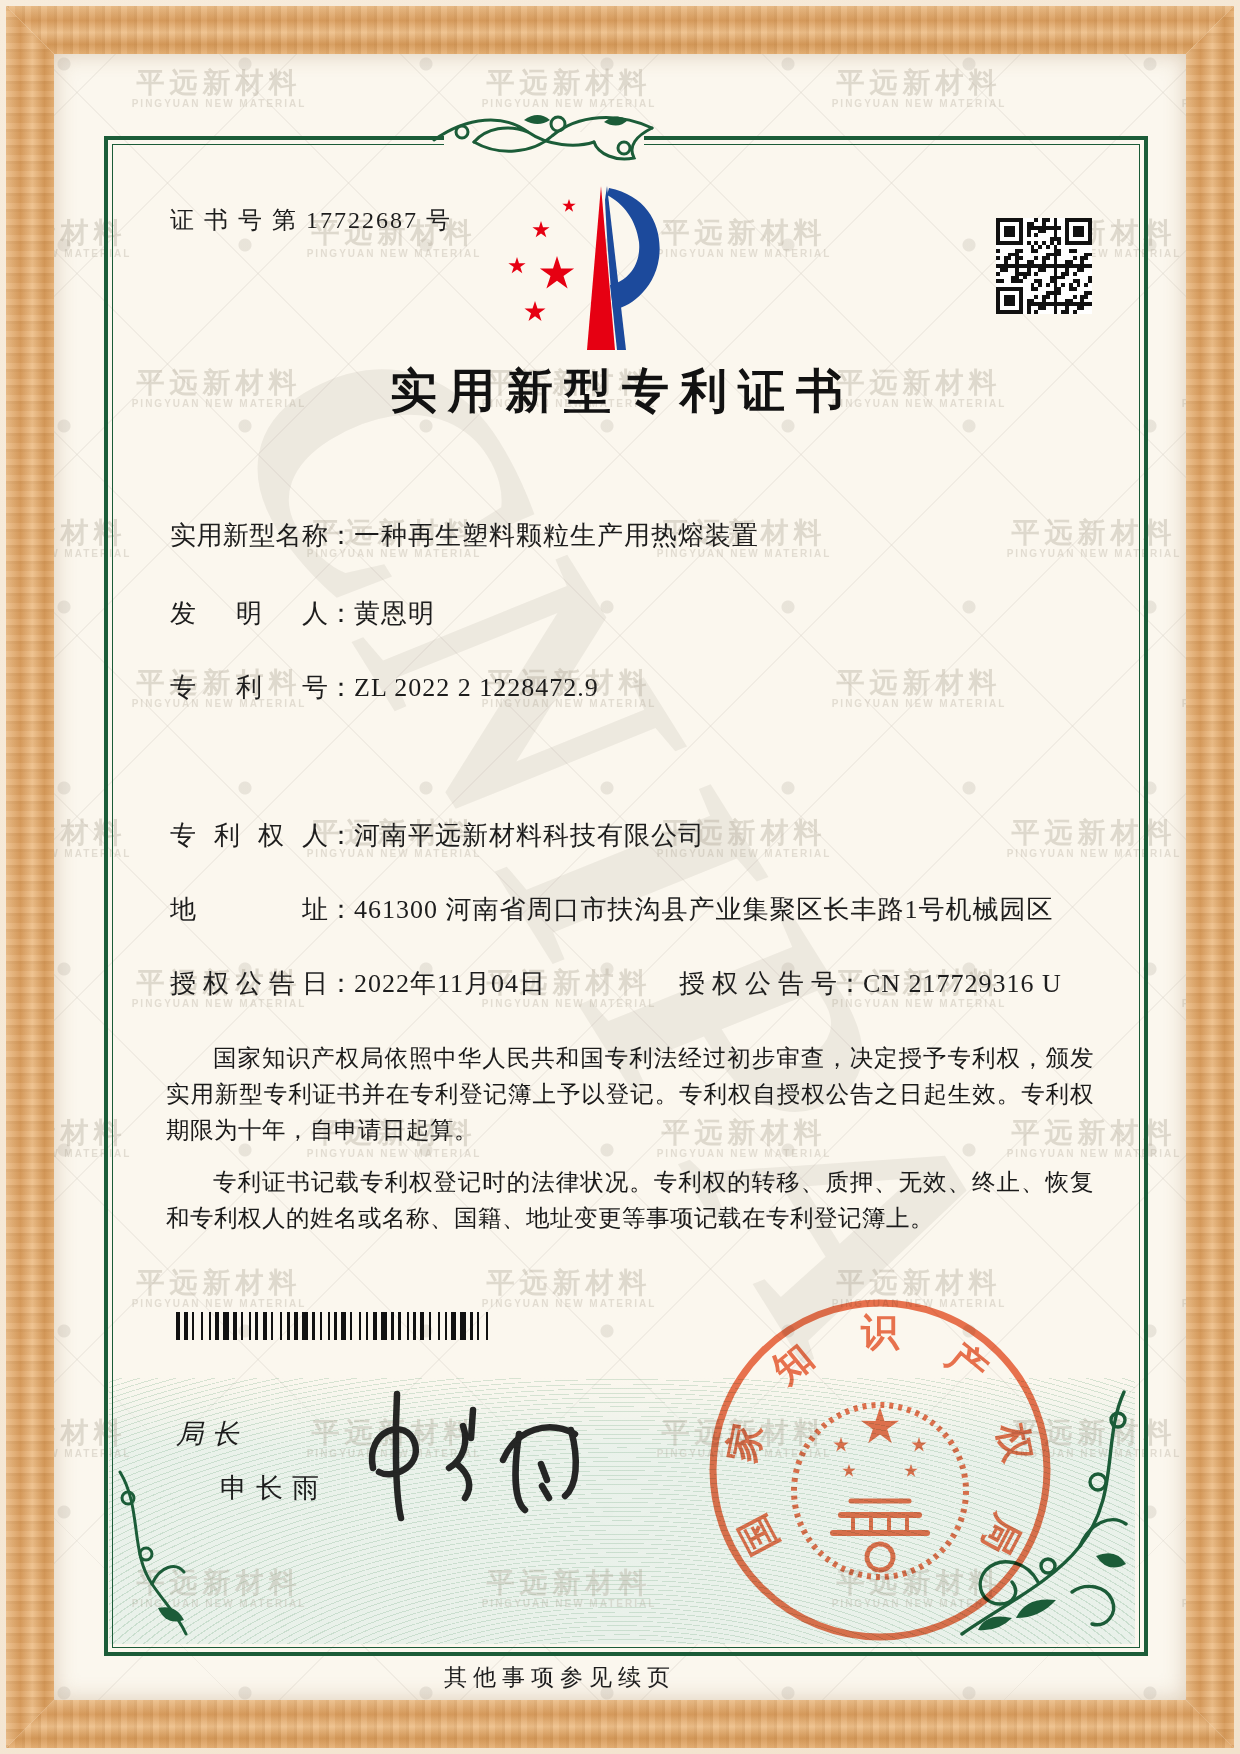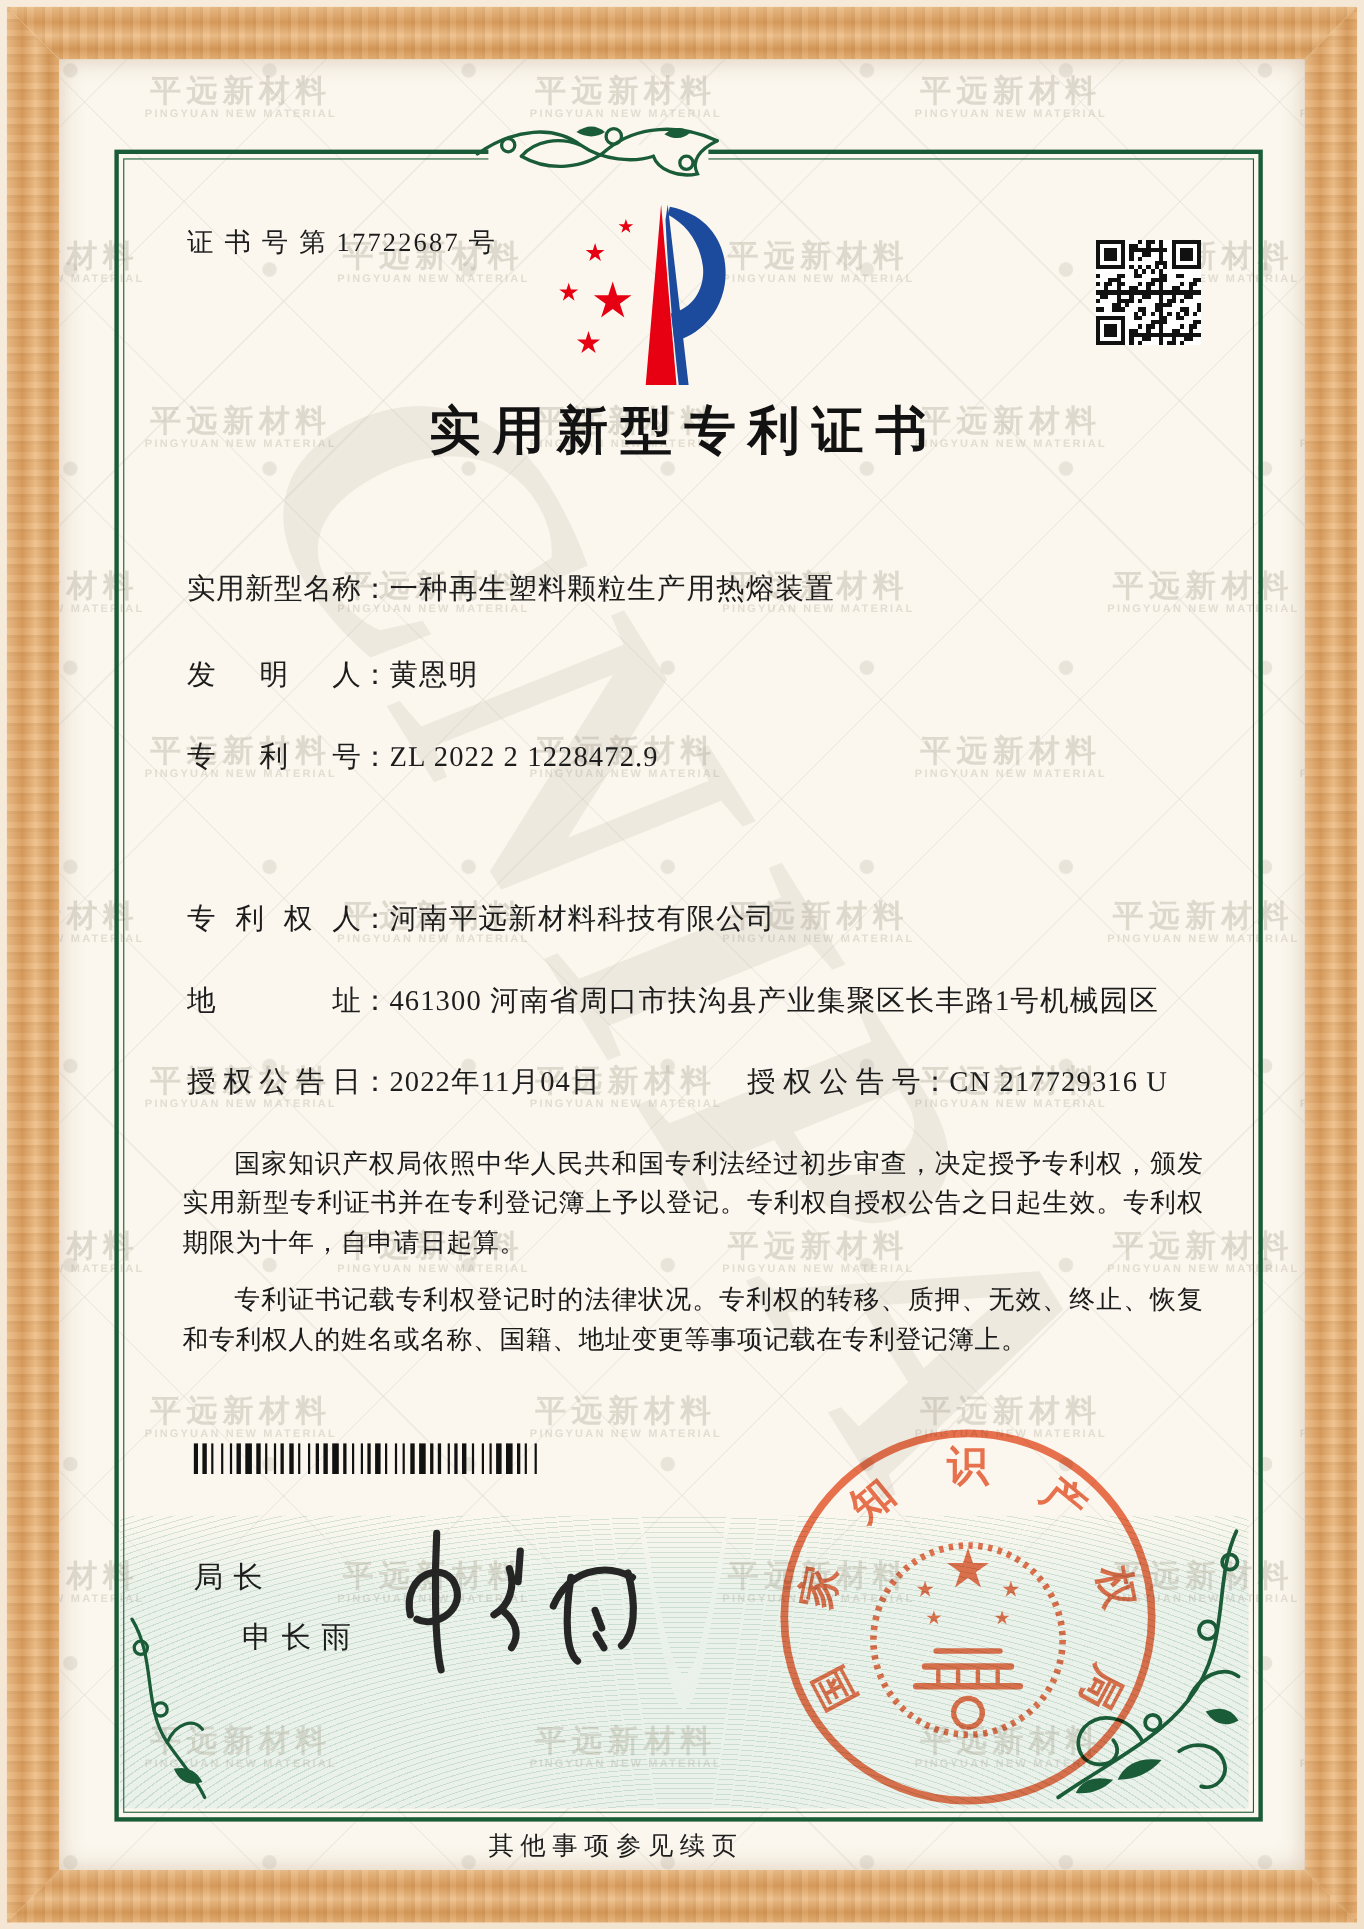--- a/index.html
+++ b/index.html
@@ -51,21 +51,21 @@
   .ct{position:absolute;z-index:20;color:#1d1d1d;}
   #cert-number{left:170px;top:204px;font-size:24px;letter-spacing:2px;}
   #title{left:104px;top:360px;width:1036px;text-align:center;font-size:47px;font-weight:bold;letter-spacing:11px;color:#121212;}
   .frow{left:170px;font-size:26px;line-height:40px;white-space:nowrap;}
   .flabel{display:inline-block;width:158px;text-align:justify;text-align-last:justify;vertical-align:top;}
   .fcolon{display:inline-block;width:26px;vertical-align:top;}
   .fvalue{display:inline-block;vertical-align:top;letter-spacing:1px;}
   #frow-address .fvalue{width:716px;white-space:normal;}
   #paragraphs{left:150px;top:1024px;width:960px;font-size:23.5px;line-height:36px;text-align:justify;color:#1a1a1a;}
   #paragraphs p{margin:16px;text-indent:2em;letter-spacing:.5px;}
-  #director-title{left:176px;top:1416px;font-size:27px;letter-spacing:9px;font-family:"Liberation Sans","DejaVu Sans",sans-serif;z-index:21;}
+  #director-title{left:176px;top:1416px;font-size:27px;letter-spacing:9px;font-family:"Liberation Sans","DejaVu Sans",sans-serif;z-index:21;font-style:italic;}
   #director-name{left:176px;top:1470px;font-size:27px;letter-spacing:9px;font-family:"Liberation Sans","DejaVu Sans",sans-serif;z-index:21;margin-left:44px;}
   #signature{left:345px;top:1382px;z-index:22;}
   #barcode{left:176px;top:1312px;z-index:21;}
   #qr{left:996px;top:218px;z-index:21;}
   #logo{left:497px;top:180px;z-index:21;}
   #page-info{left:104px;top:1598px;width:1036px;text-align:center;font-size:22px;letter-spacing:3px;z-index:21;}
   #footer-note{left:0;top:1662px;width:1120px;text-align:center;font-size:23px;letter-spacing:6px;z-index:21;}
 
   
   #seal{position:absolute;left:705px;top:1295px;width:350px;height:350px;z-index:30;mix-blend-mode:multiply;opacity:.93;}

